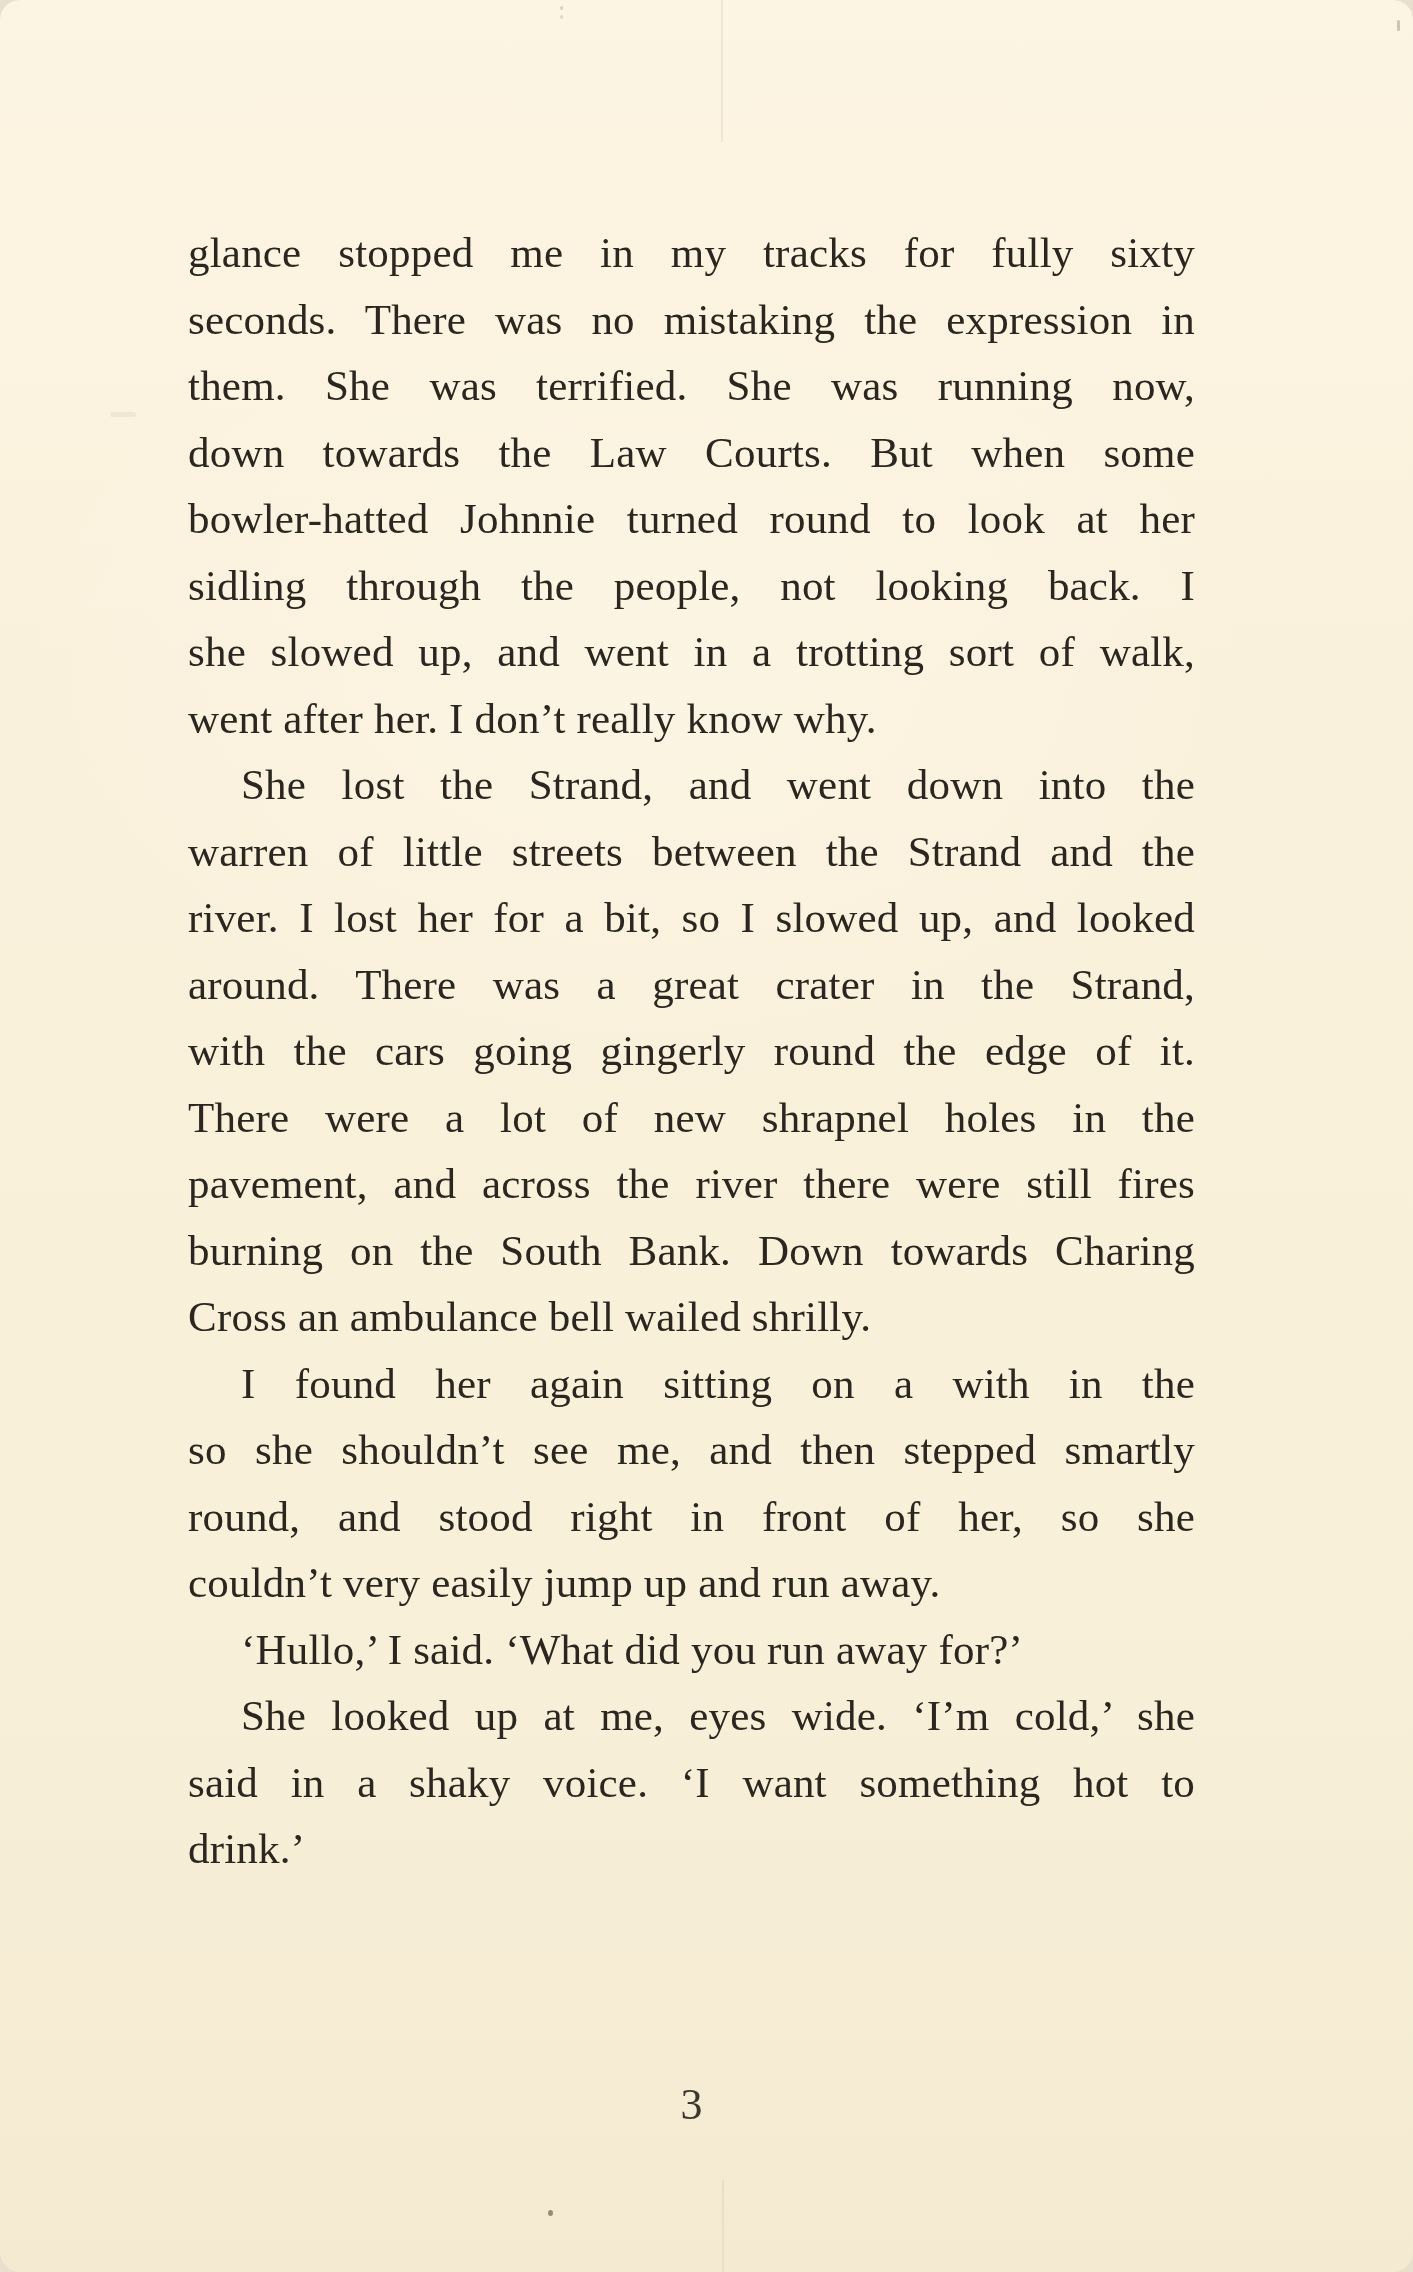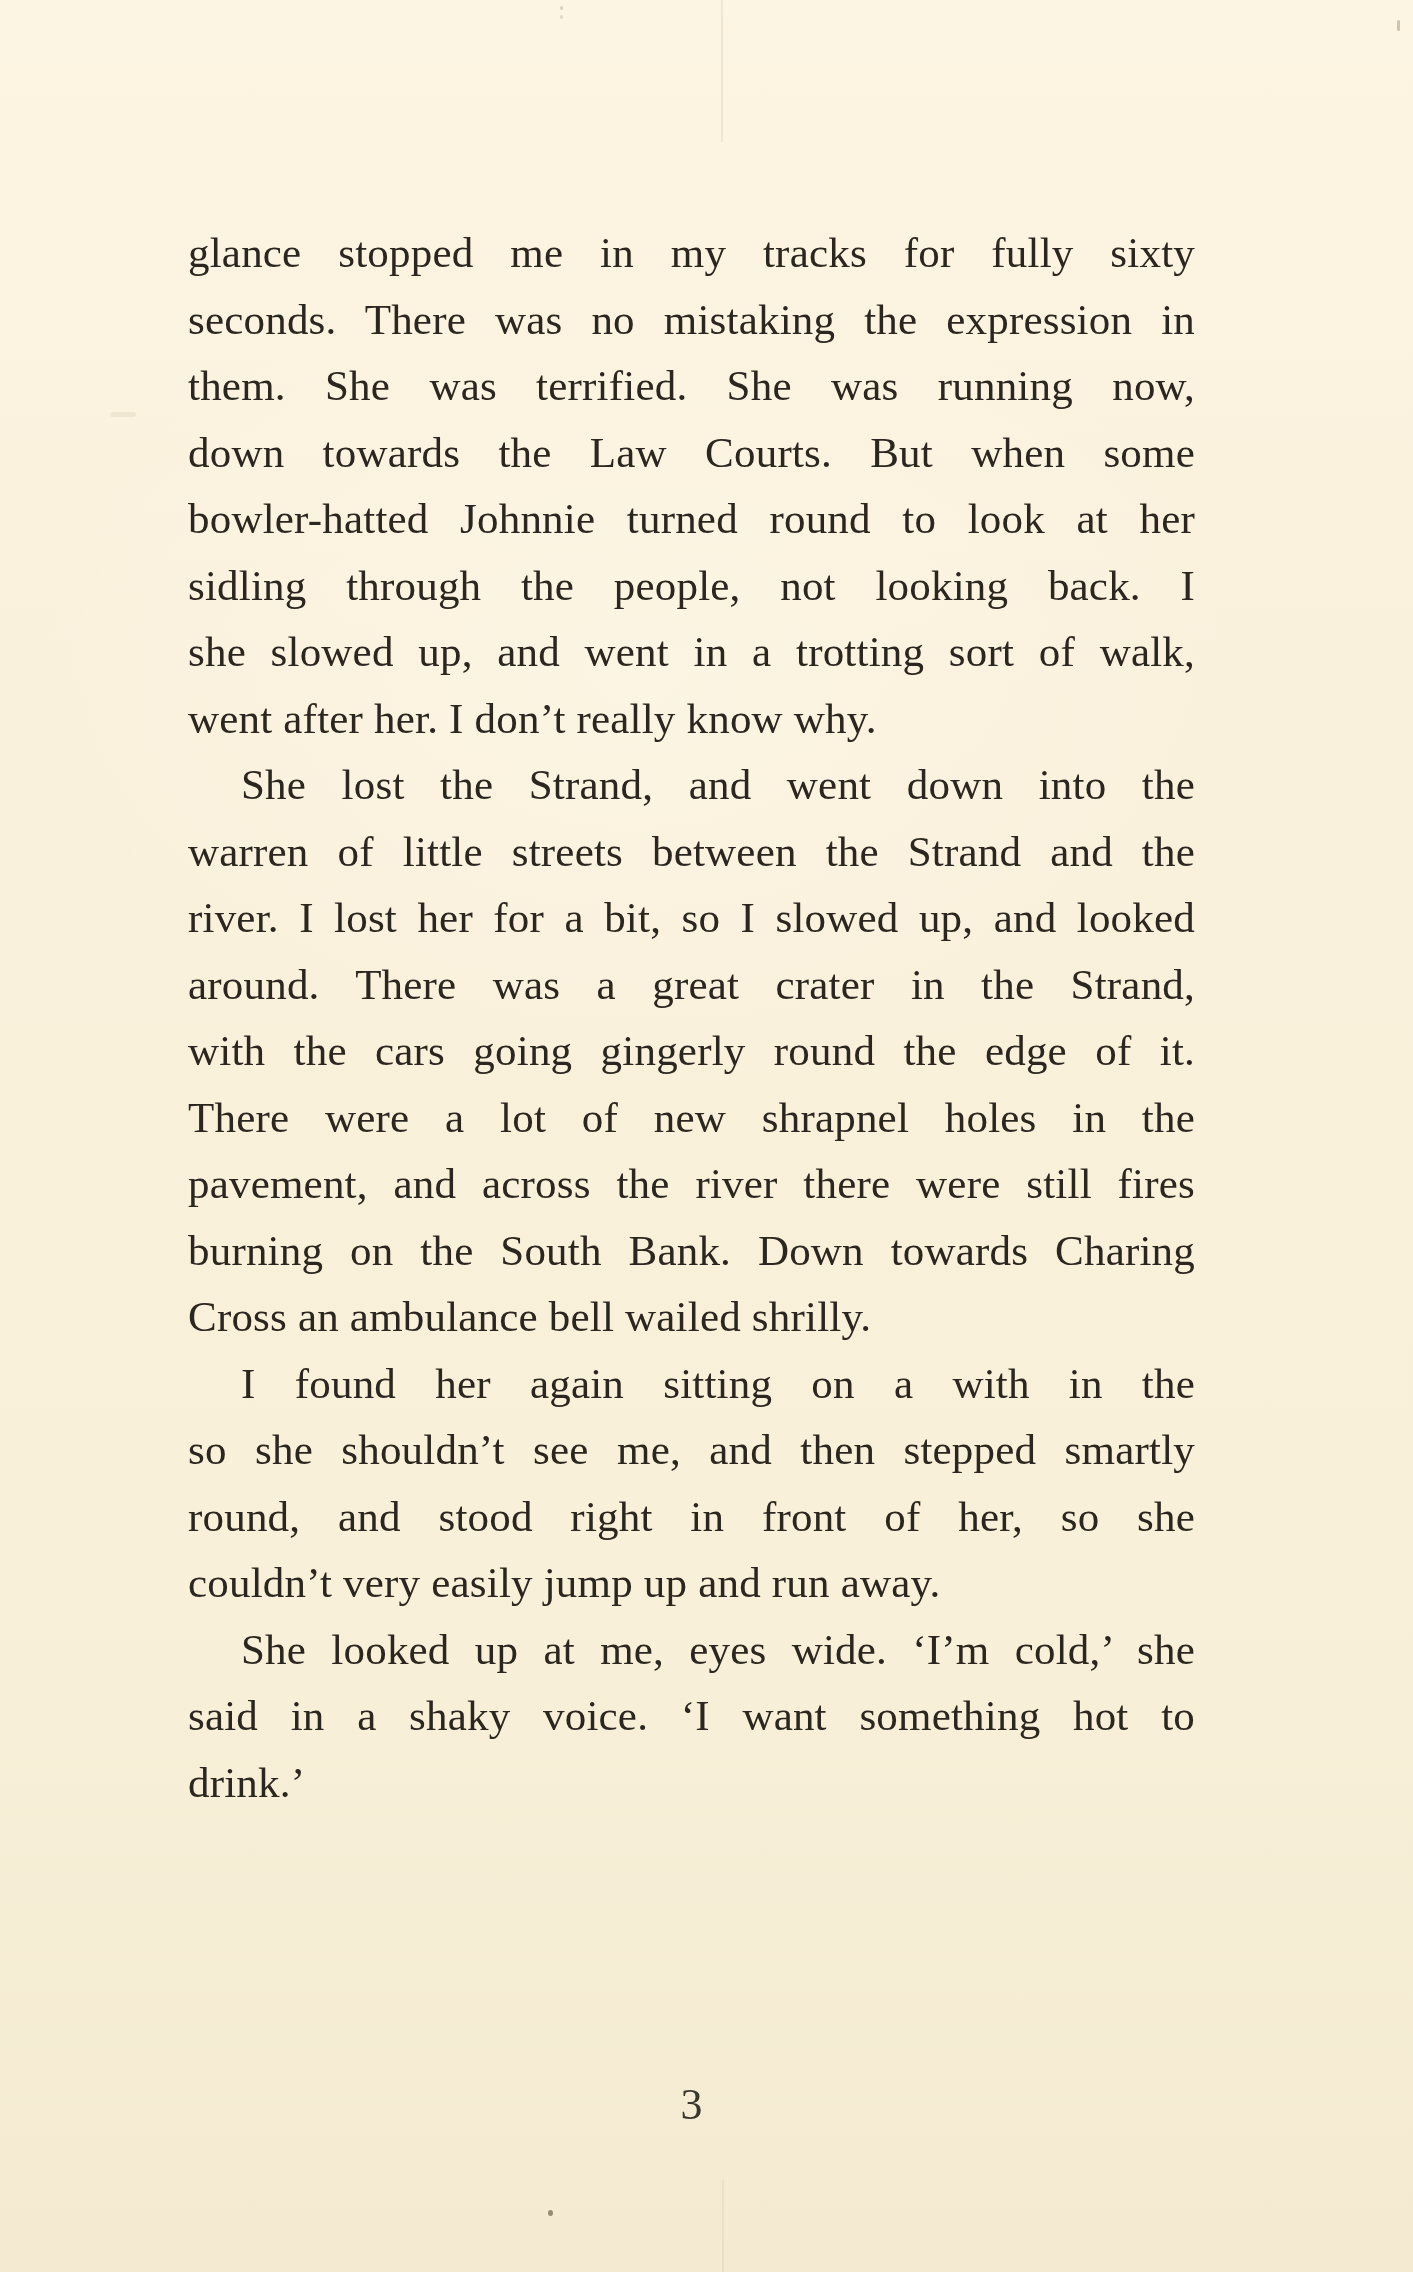--- a/index.html
+++ b/index.html
@@ -10,20 +10,21 @@
   .page {
     position: relative;
     width: 1413px;
     height: 2272px;
     margin: 0 auto;
     overflow: hidden;
     background:
       radial-gradient(ellipse 900px 600px at 45% 30%, rgba(255,252,240,0.35), rgba(255,252,240,0) 70%),
       linear-gradient(180deg, #fdf5e3 0%, #faf1dc 30%, #f9f0d9 70%, #f4ead2 100%);
     font-family: "Liberation Serif", "DejaVu Serif", serif;
+    border-radius: 20px;
   }
   .text-block {
     position: absolute;
     left: 188px;
     top: 220px;
     width: 1007px;
     color: #2b2720;
   }
   .line {
     min-height: 66.5px;
@@ -114,19 +115,20 @@
       <div class="line">around. There was a great crater in the Strand,</div>
       <div class="line">with the cars going gingerly round the edge of it.</div>
       <div class="line">There were a lot of new shrapnel holes in the</div>
       <div class="line">pavement, and across the river there were still fires</div>
       <div class="line">burning on the South Bank. Down towards Charing</div>
       <div class="line left">Cross an ambulance bell wailed shrilly.</div>
       <div class="line indent">I found her again sitting on a with in the</div>
       <div class="line">so she shouldn’t see me, and then stepped smartly</div>
       <div class="line">round, and stood right in front of her, so she</div>
       <div class="line left">couldn’t very easily jump up and run away.</div>
+      <div class="line left indent">‘Hullo,’ I said. ‘What did you run away for?’</div>
       <div class="line indent">She looked up at me, eyes wide. ‘I’m cold,’ she</div>
       <div class="line">said in a shaky voice. ‘I want something hot to</div>
       <div class="line left">drink.’</div>
     </div>
 
   <div class="page-number">3</div>
 </div>
 
 </body></html>

